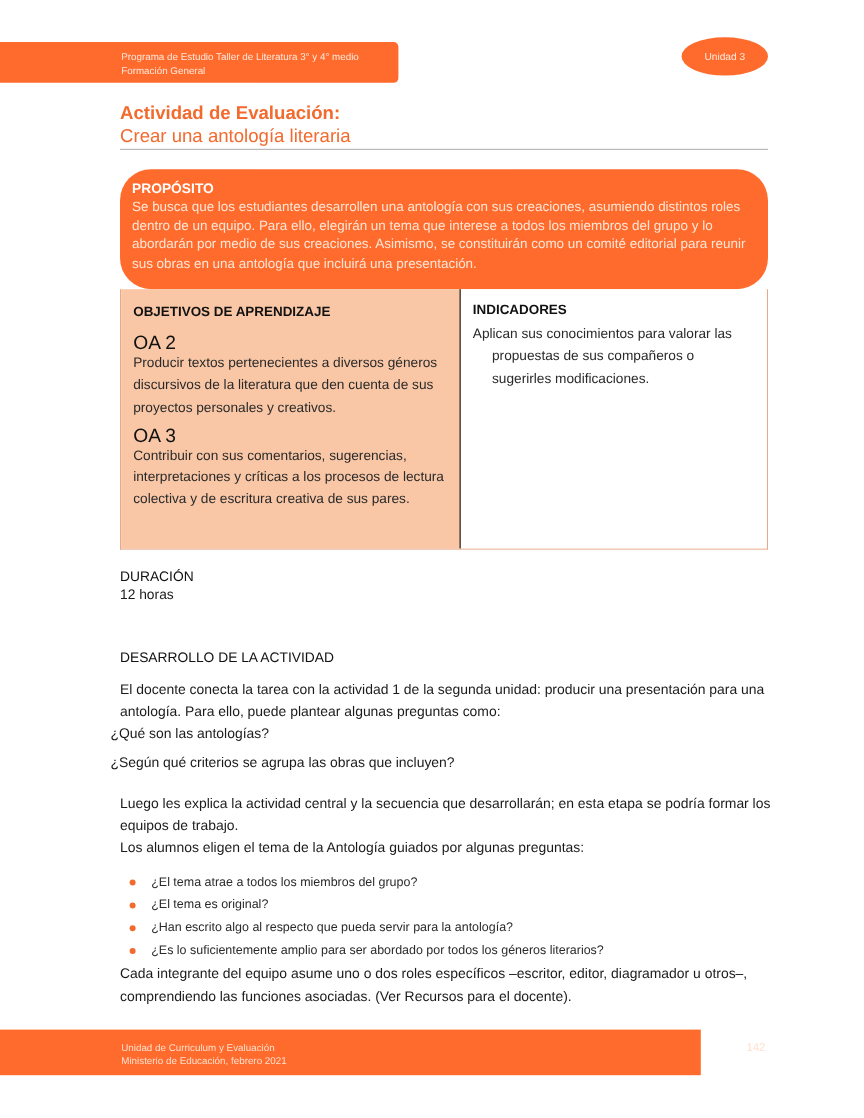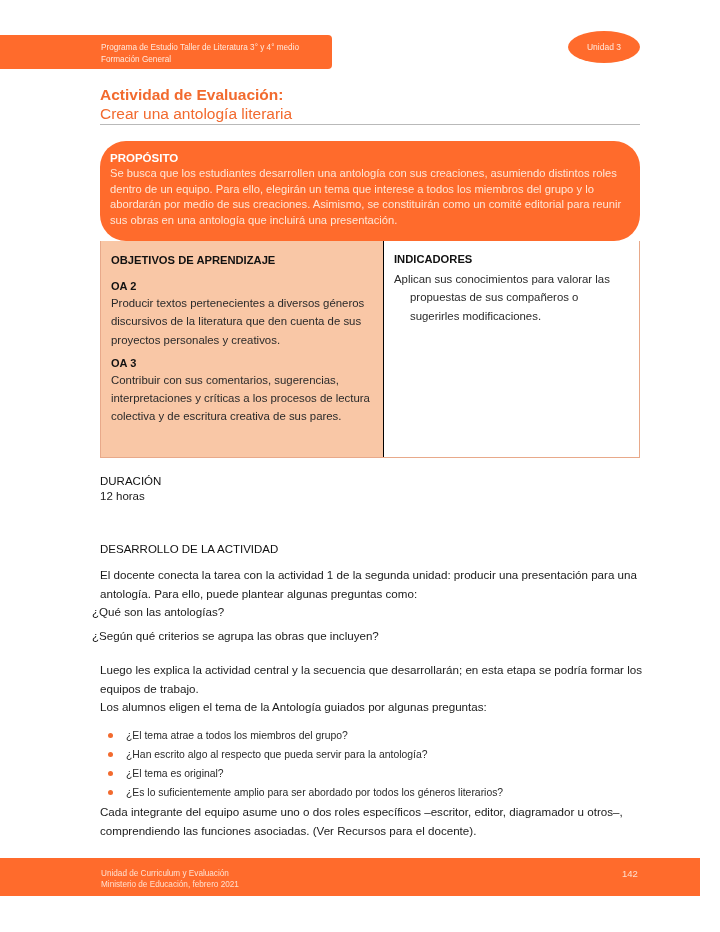--- a/index.html
+++ b/index.html
@@ -29,39 +29,39 @@
     .purpose-title { font-weight: bold; font-size: 11.5px; color: #ffffff; line-height: 15px; }
     .purpose-text { font-size: 11.2px; line-height: 15.6px; }
 
     .grid {
       position: absolute; left: 100px; top: 241px; width: 540px; height: 217px;
       display: flex; border: 1px solid #e8a98a; border-top: none;
     }
     .col-left { width: 283px; background: #f9c7a6; padding: 12px 10px 0 10px; border-right: 1px solid #000000; }
     .col-right { flex: 1; background: #ffffff; padding: 11px 10px 0 10px; }
     .sec-head { font-weight: bold; font-size: 11.2px; line-height: 15px; color: #111; }
-    .oa-head { font-weight: bold; font-size: 11px; line-height: 15px; color: #111; margin-top: 11px; }
+    .oa-head { font-weight: normal; font-size: 16px; line-height: 15px; color: #111; margin-top: 11px; }
     .oa-text { font-size: 11.4px; line-height: 18.3px; color: #2a2a2a; }
     .ind-item { font-size: 11.4px; line-height: 18.3px; color: #2a2a2a; padding-left: 16px; text-indent: -16px; margin-top: 3px; }
     .ind-item:first-of-type { margin-top: 2px; }
 
     .duration { position: absolute; left: 100px; top: 474px; }
     .label-bold { font-weight: normal; font-size: 11.5px; line-height: 15px; color: #111; }
     .plain { font-size: 11.5px; line-height: 15px; color: #1a1a1a; }
 
     .dev-title { position: absolute; left: 100px; top: 542px; }
     .para { position: absolute; left: 100px; width: 542px; font-size: 11.6px; line-height: 18.5px; color: #1a1a1a; }
     .q { position: absolute; left: 92px; font-size: 11.6px; line-height: 15px; color: #1a1a1a; }
 
     .bullets { position: absolute; left: 100px; top: 726px; width: 520px; list-style: none; }
     .bullets li { position: relative; padding-left: 26px; font-size: 10.4px; line-height: 19px; color: #2a2a2a; }
     .bullet-dot { position: absolute; left: 8px; top: 7px; width: 5px; height: 5px; border-radius: 50%; background: #f26a2e; }
 
     .footer-bar {
-      position: absolute; left: 0; top: 858px; width: 700px; height: 38px; background: #ff6b2c;
+      position: absolute; left: 0; top: 858px; width: 584px; height: 38px; background: #ff6b2c;
       color: #ffe0cf; font-size: 8.2px; line-height: 11px; padding: 10px 0 0 101px;
     }
     .page-num { position: absolute; left: 622px; top: 868px; color: #ffe0cf; font-size: 9.5px; }
   </style>
 </head>
 <body>
 
 <div class="header-bar">
   <div>Programa de Estudio Taller de Literatura 3° y 4° medio</div>
   <div>Formación General</div>
@@ -102,22 +102,22 @@
 
 <div class="para" style="top:566px">El docente conecta la tarea con la actividad 1 de la segunda unidad: producir una presentación para una antología. Para ello, puede plantear algunas preguntas como:</div>
 <div class="q" style="top:604px">¿Qué son las antologías?</div>
 <div class="q" style="top:628px">¿Según qué criterios se agrupa las obras que incluyen?</div>
 
 <div class="para" style="top:661px">Luego les explica la actividad central y la secuencia que desarrollarán; en esta etapa se podría formar los equipos de trabajo.</div>
 <div class="para" style="top:698px">Los alumnos eligen el tema de la Antología guiados por algunas preguntas:</div>
 
 <ul class="bullets">
   <li><span class="bullet-dot"></span><span>¿El tema atrae a todos los miembros del grupo?</span></li>
+  <li><span class="bullet-dot"></span><span>¿El tema es original?</span></li>
   <li><span class="bullet-dot"></span><span>¿Han escrito algo al respecto que pueda servir para la antología?</span></li>
-  <li><span class="bullet-dot"></span><span>¿El tema es original?</span></li>
   <li><span class="bullet-dot"></span><span>¿Es lo suficientemente amplio para ser abordado por todos los géneros literarios?</span></li>
 </ul>
 
 <div class="para" style="top:803px">Cada integrante del equipo asume uno o dos roles específicos –escritor, editor, diagramador u otros–, comprendiendo las funciones asociadas. (Ver Recursos para el docente).</div>
 
 <div class="footer-bar">
   <div>Unidad de Curriculum y Evaluación</div>
   <div>Ministerio de Educación, febrero 2021</div>
 </div>
 <div class="page-num">142</div>

